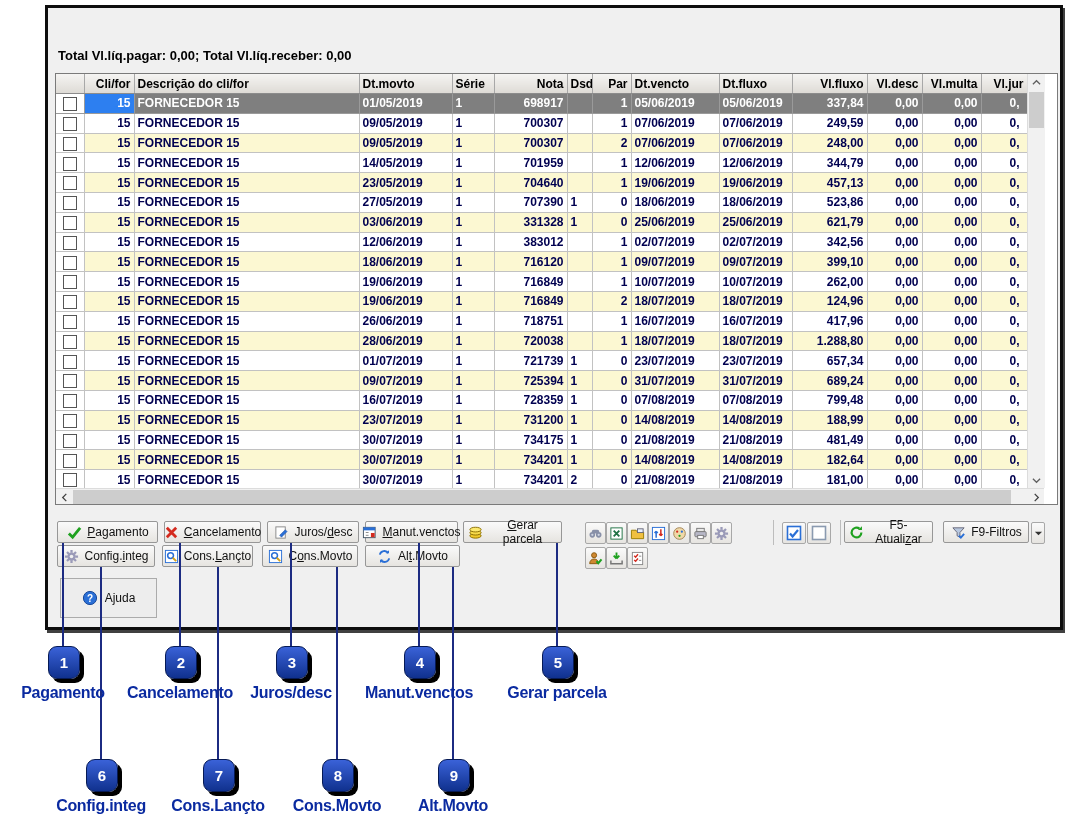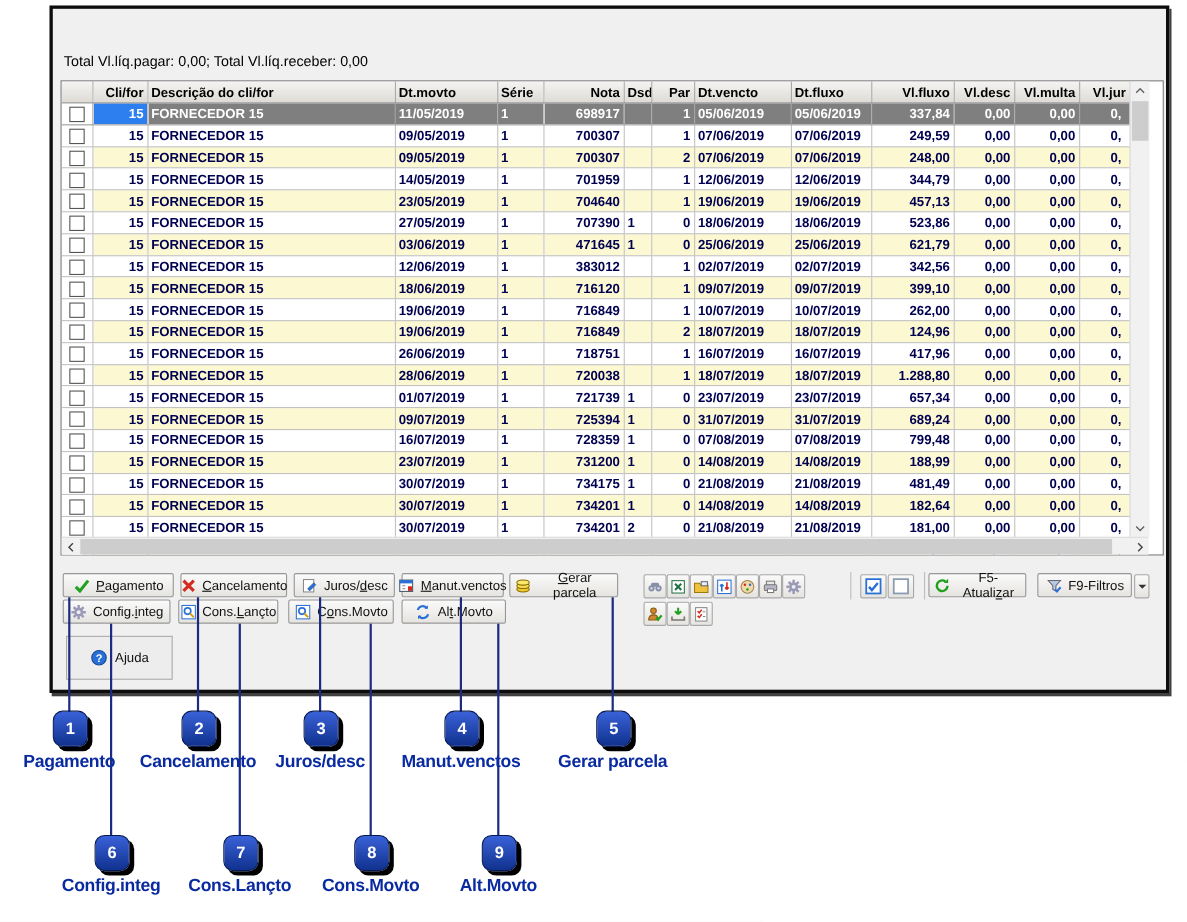--- a/index.html
+++ b/index.html
@@ -9,21 +9,21 @@
 
   
   .window{position:absolute;left:45px;top:5px;width:1012px;height:619px;
           background:#f0f0f0;border:3px solid #0d0d0d;box-shadow:2px 3px 0 rgba(0,0,0,.75);}
   .titlebar{position:absolute;left:0;top:0;width:100%;height:26px;background:#fff;
             border-bottom:1px solid #e4e4e4;}
   .title-icon{position:absolute;left:9px;top:5px;width:16px;height:16px;}
   .title-text{position:absolute;left:33px;top:7px;font-size:12px;color:#6f6f6f;white-space:nowrap;}
   .close-btn{position:absolute;right:12px;top:1px;font-size:18px;color:#5a5a5a;background:none;border:none;
              font-family:inherit;line-height:24px;}
-  .totals{position:absolute;left:10px;top:40px;font-size:13px;font-weight:normal;color:#000;}
+  .totals{position:absolute;left:10px;top:40px;font-size:13px;font-weight:bold;color:#000;}
 
   
   .grid{position:absolute;left:7px;top:65px;width:1001px;height:430px;border:1px solid #7a7a7a;
         background:#fff;overflow:hidden;}
   table{border-collapse:collapse;table-layout:fixed;width:971px;position:absolute;left:0;top:0;}
   th{background:linear-gradient(#f5f4f2,#dedbd6);font-size:12px;font-weight:bold;color:#000;
      height:19px;padding:0 3px;border-right:1px solid #a8a8a8;border-bottom:1px solid #8c8c8c;
      overflow:hidden;white-space:nowrap;}
   td{font-size:12px;font-weight:bold;color:#000050;height:18.8px;line-height:18px;padding:0 3px;
      border-right:1px solid #c2c2c2;border-bottom:1px solid #c2c2c2;overflow:hidden;white-space:nowrap;}
@@ -102,21 +102,21 @@
             <th class="ar">Vl.desc</th>
             <th class="ar">Vl.multa</th>
             <th class="ar">Vl.jur</th>
           </tr>
         </thead>
         <tbody>
           <tr class="sel">
             <td class="cb"><span class="cbx"></span></td>
             <td class="ar cellsel">15</td>
             <td class="al">FORNECEDOR 15</td>
-            <td class="al">11/05/2019</td>
+            <td class="al">01/05/2019</td>
             <td class="al">1</td>
             <td class="ar">698917</td>
             <td class="al"></td>
             <td class="ar">1</td>
             <td class="al">05/06/2019</td>
             <td class="al">05/06/2019</td>
             <td class="ar">337,84</td>
             <td class="ar">0,00</td>
             <td class="ar">0,00</td>
             <td class="pl">0,</td>
@@ -200,21 +200,21 @@
             <td class="ar">0,00</td>
             <td class="ar">0,00</td>
             <td class="pl">0,</td>
           </tr>
           <tr class="alt">
             <td class="cb"><span class="cbx"></span></td>
             <td class="ar">15</td>
             <td class="al">FORNECEDOR 15</td>
             <td class="al">03/06/2019</td>
             <td class="al">1</td>
-            <td class="ar">471645</td>
+            <td class="ar">331328</td>
             <td class="al">1</td>
             <td class="ar">0</td>
             <td class="al">25/06/2019</td>
             <td class="al">25/06/2019</td>
             <td class="ar">621,79</td>
             <td class="ar">0,00</td>
             <td class="ar">0,00</td>
             <td class="pl">0,</td>
           </tr>
           <tr>

